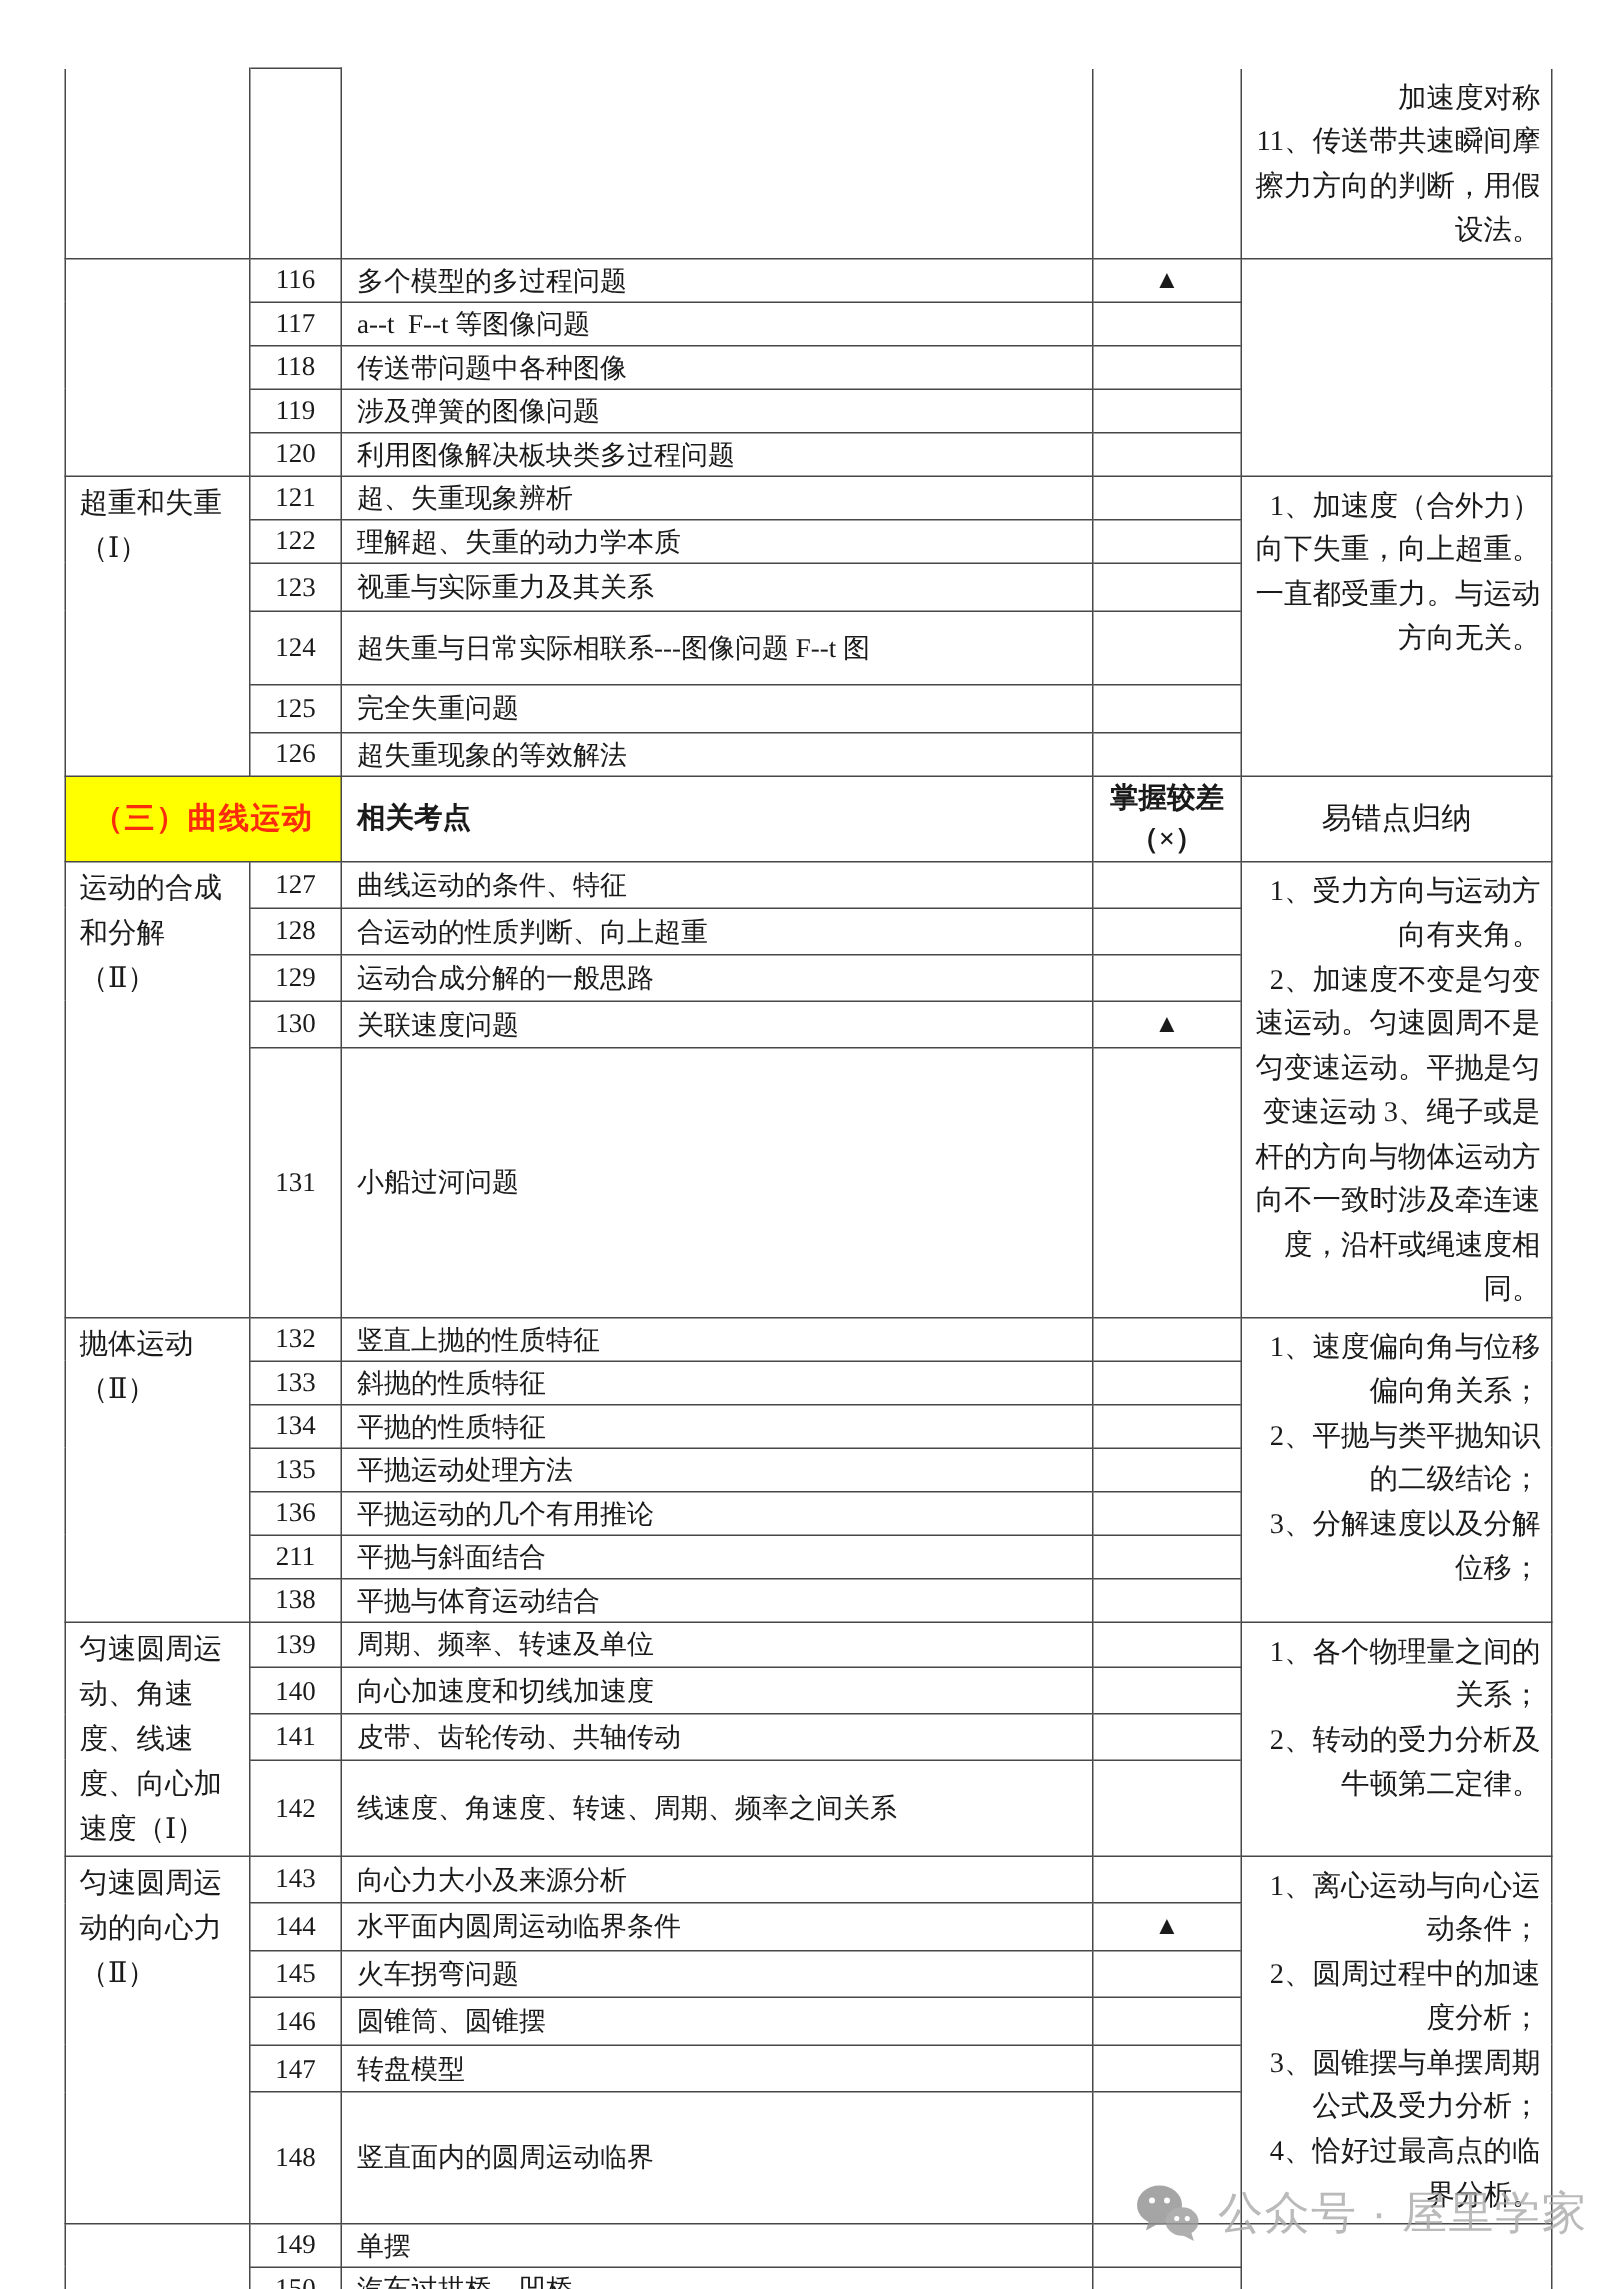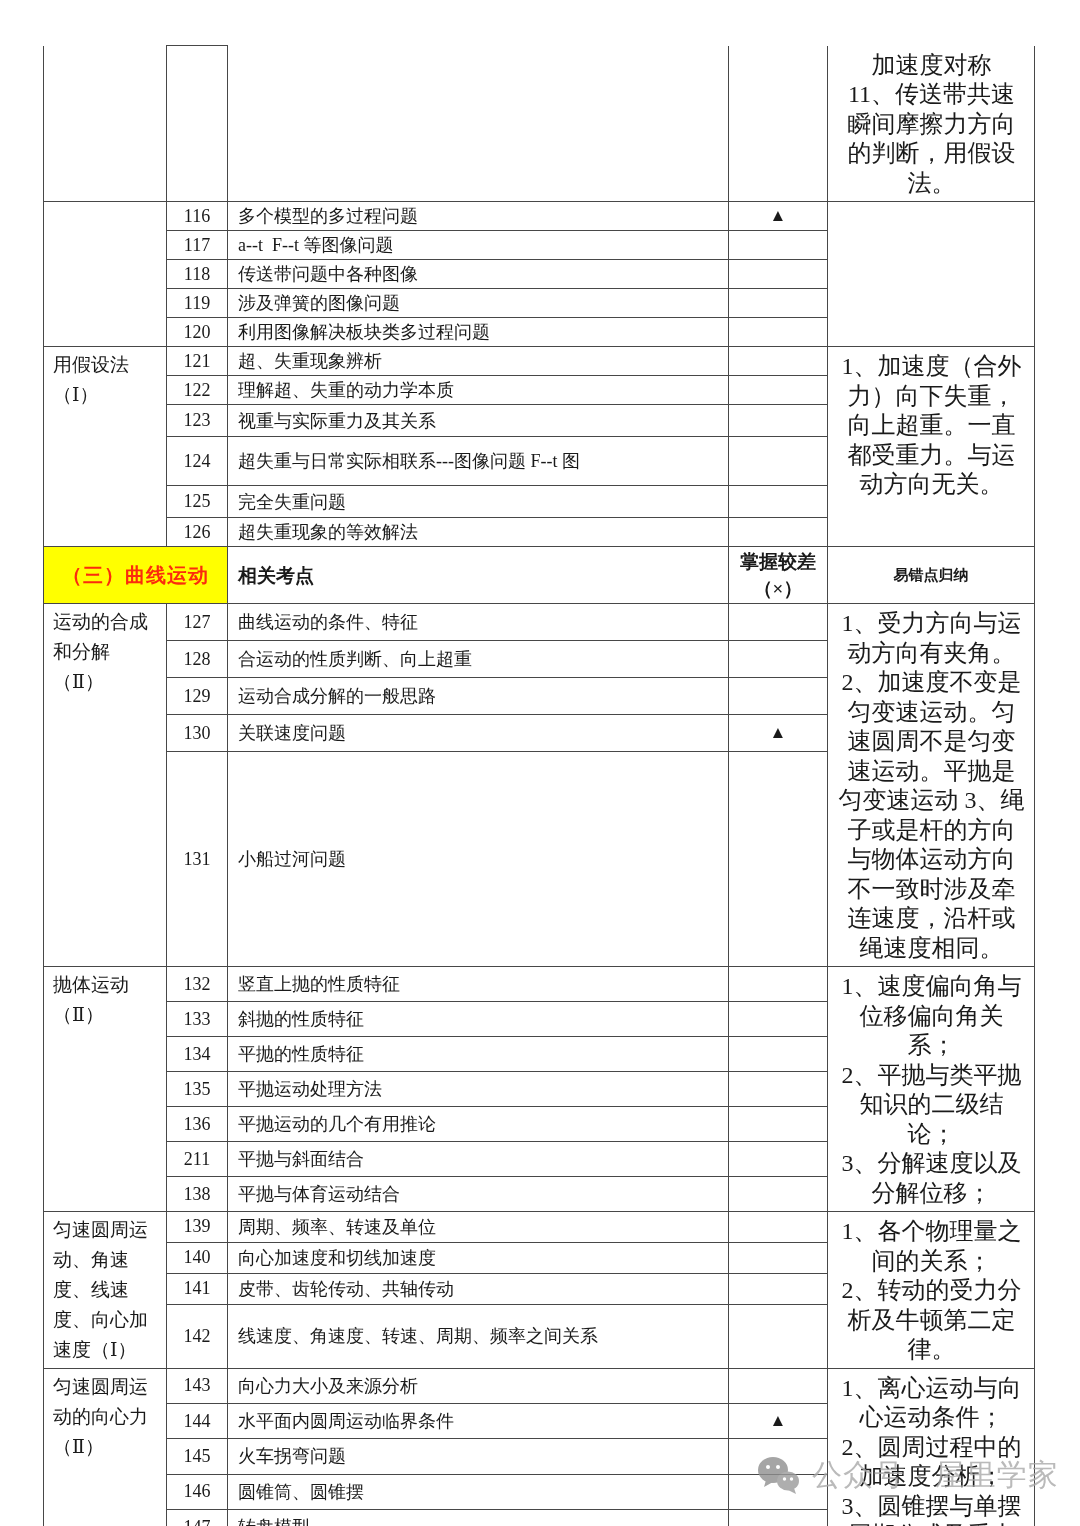--- a/index.html
+++ b/index.html
@@ -35,37 +35,37 @@
   .topic{
     font-size:18px;vertical-align:middle;text-align:left;
     padding:2px 6px 2px 10px;
     white-space:pre-wrap;
   }
   .mark{
     font-size:17px;text-align:center;vertical-align:middle;
     white-space:pre-line;
   }
   .notes{
-    font-size:24px;line-height:29.5px;
-    vertical-align:top;text-align:center;
+    font-size:19px;line-height:29.5px;
+    vertical-align:top;text-align:right;
     padding:5px 7px 3px 8px;
     white-space:pre-line;
   }
   .section-head{
     background:var(--highlight-bg,#ffff00);
     color:var(--highlight-text,#fb2b0d);
     font-weight:bold;font-size:20px;
     text-align:center;vertical-align:middle;
     letter-spacing:1px;
   }
   .head{
     font-weight:bold;font-size:19px;line-height:27px;
   }
   .notes-head{
-    font-weight:bold;font-size:15px;
+    font-weight:normal;font-size:20px;
     text-align:center;vertical-align:middle;
   }
   .watermark{
     position:absolute;left:756px;top:1452px;
     display:flex;align-items:center;gap:10px;
     opacity:.8;
   }
   .watermark .wm-text{
     font-size:30px;color:#a9a9a9;
     letter-spacing:1px;white-space:nowrap;
@@ -119,21 +119,21 @@
     <td class="topic">涉及弹簧的图像问题</td>
     <td class="mark"></td>
   </tr>
   <tr style="height:29px">
     <td class="num">120</td>
     <td class="topic">利用图像解决板块类多过程问题</td>
     <td class="mark"></td>
   </tr>
 
   <tr style="height:29px">
-    <td class="cat" rowspan="6">用假设法
+    <td class="cat" rowspan="6">超重和失重
 （Ⅰ）</td>
     <td class="num">121</td>
     <td class="topic">超、失重现象辨析</td>
     <td class="mark"></td>
     <td class="notes" rowspan="6">1、加速度（合外力）向下失重，向上超重。一直都受重力。与运动方向无关。</td>
   </tr>
   <tr style="height:29px">
     <td class="num">122</td>
     <td class="topic">理解超、失重的动力学本质</td>
     <td class="mark"></td>

